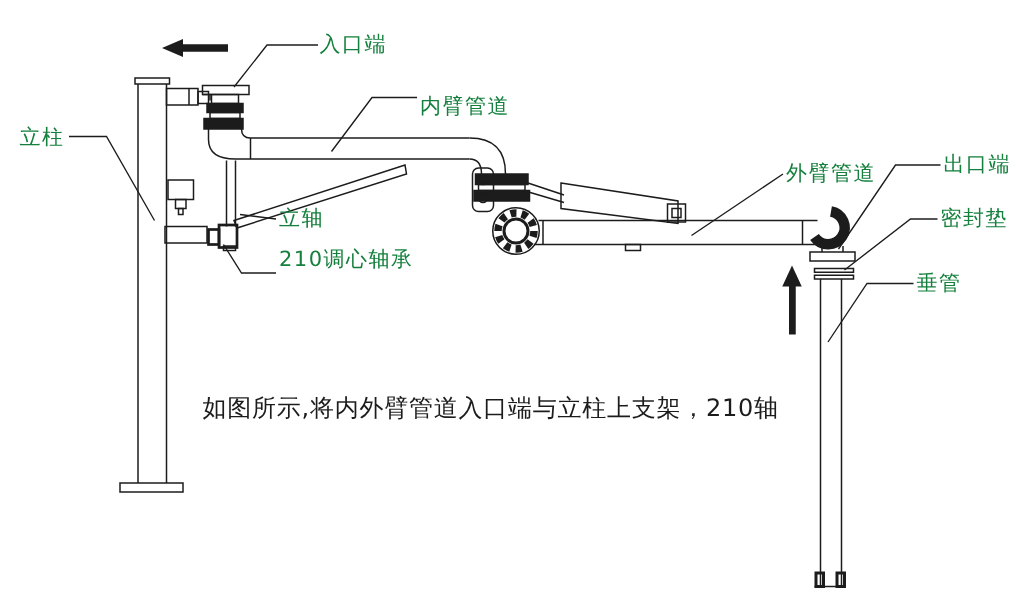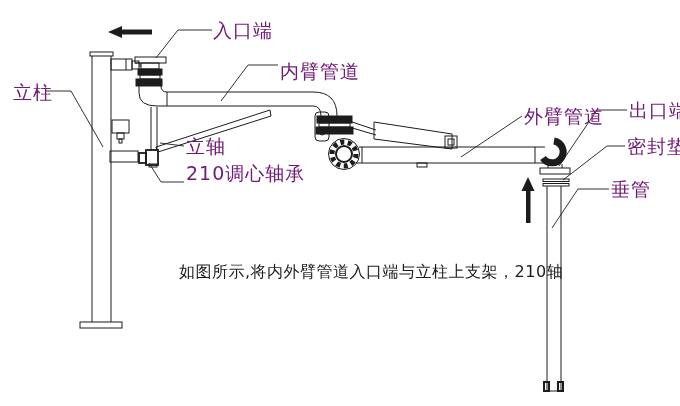--- a/index.html
+++ b/index.html
@@ -3,28 +3,28 @@
 <meta charset="utf-8">
 <style>
   html,body{margin:0;padding:0;background:#ffffff;}
   #stage{
     position:relative;width:680px;height:406px;background:#ffffff;
     font-family:"DejaVu Sans","Liberation Sans",sans-serif;
     color:#1c1c1c;overflow:hidden;
   }
   #art{position:absolute;left:0;top:0;}
   .lbl{
-    position:absolute;font-size:19px;line-height:15px;white-space:nowrap;
-    letter-spacing:1px;color:#701a75;
+    position:absolute;font-size:14px;line-height:15px;white-space:nowrap;
+    letter-spacing:1px;color:#15803d;
   }
   #note{
     position:absolute;left:135px;top:261px;width:414px;
     font-size:16px;line-height:22.4px;letter-spacing:0.5px;color:#1c1c1c;
   }
-  #note div{white-space:nowrap;margin-left:44px;}
+  #note div{white-space:nowrap;}
 </style>
 </head>
 <body>
 
 <div id="stage">
 
   <svg id="art" width="680" height="406" viewBox="0 0 680 406" xmlns="http://www.w3.org/2000/svg">
     <g stroke="#1c1c1c" fill="none" stroke-width="1">
 
       <g>

